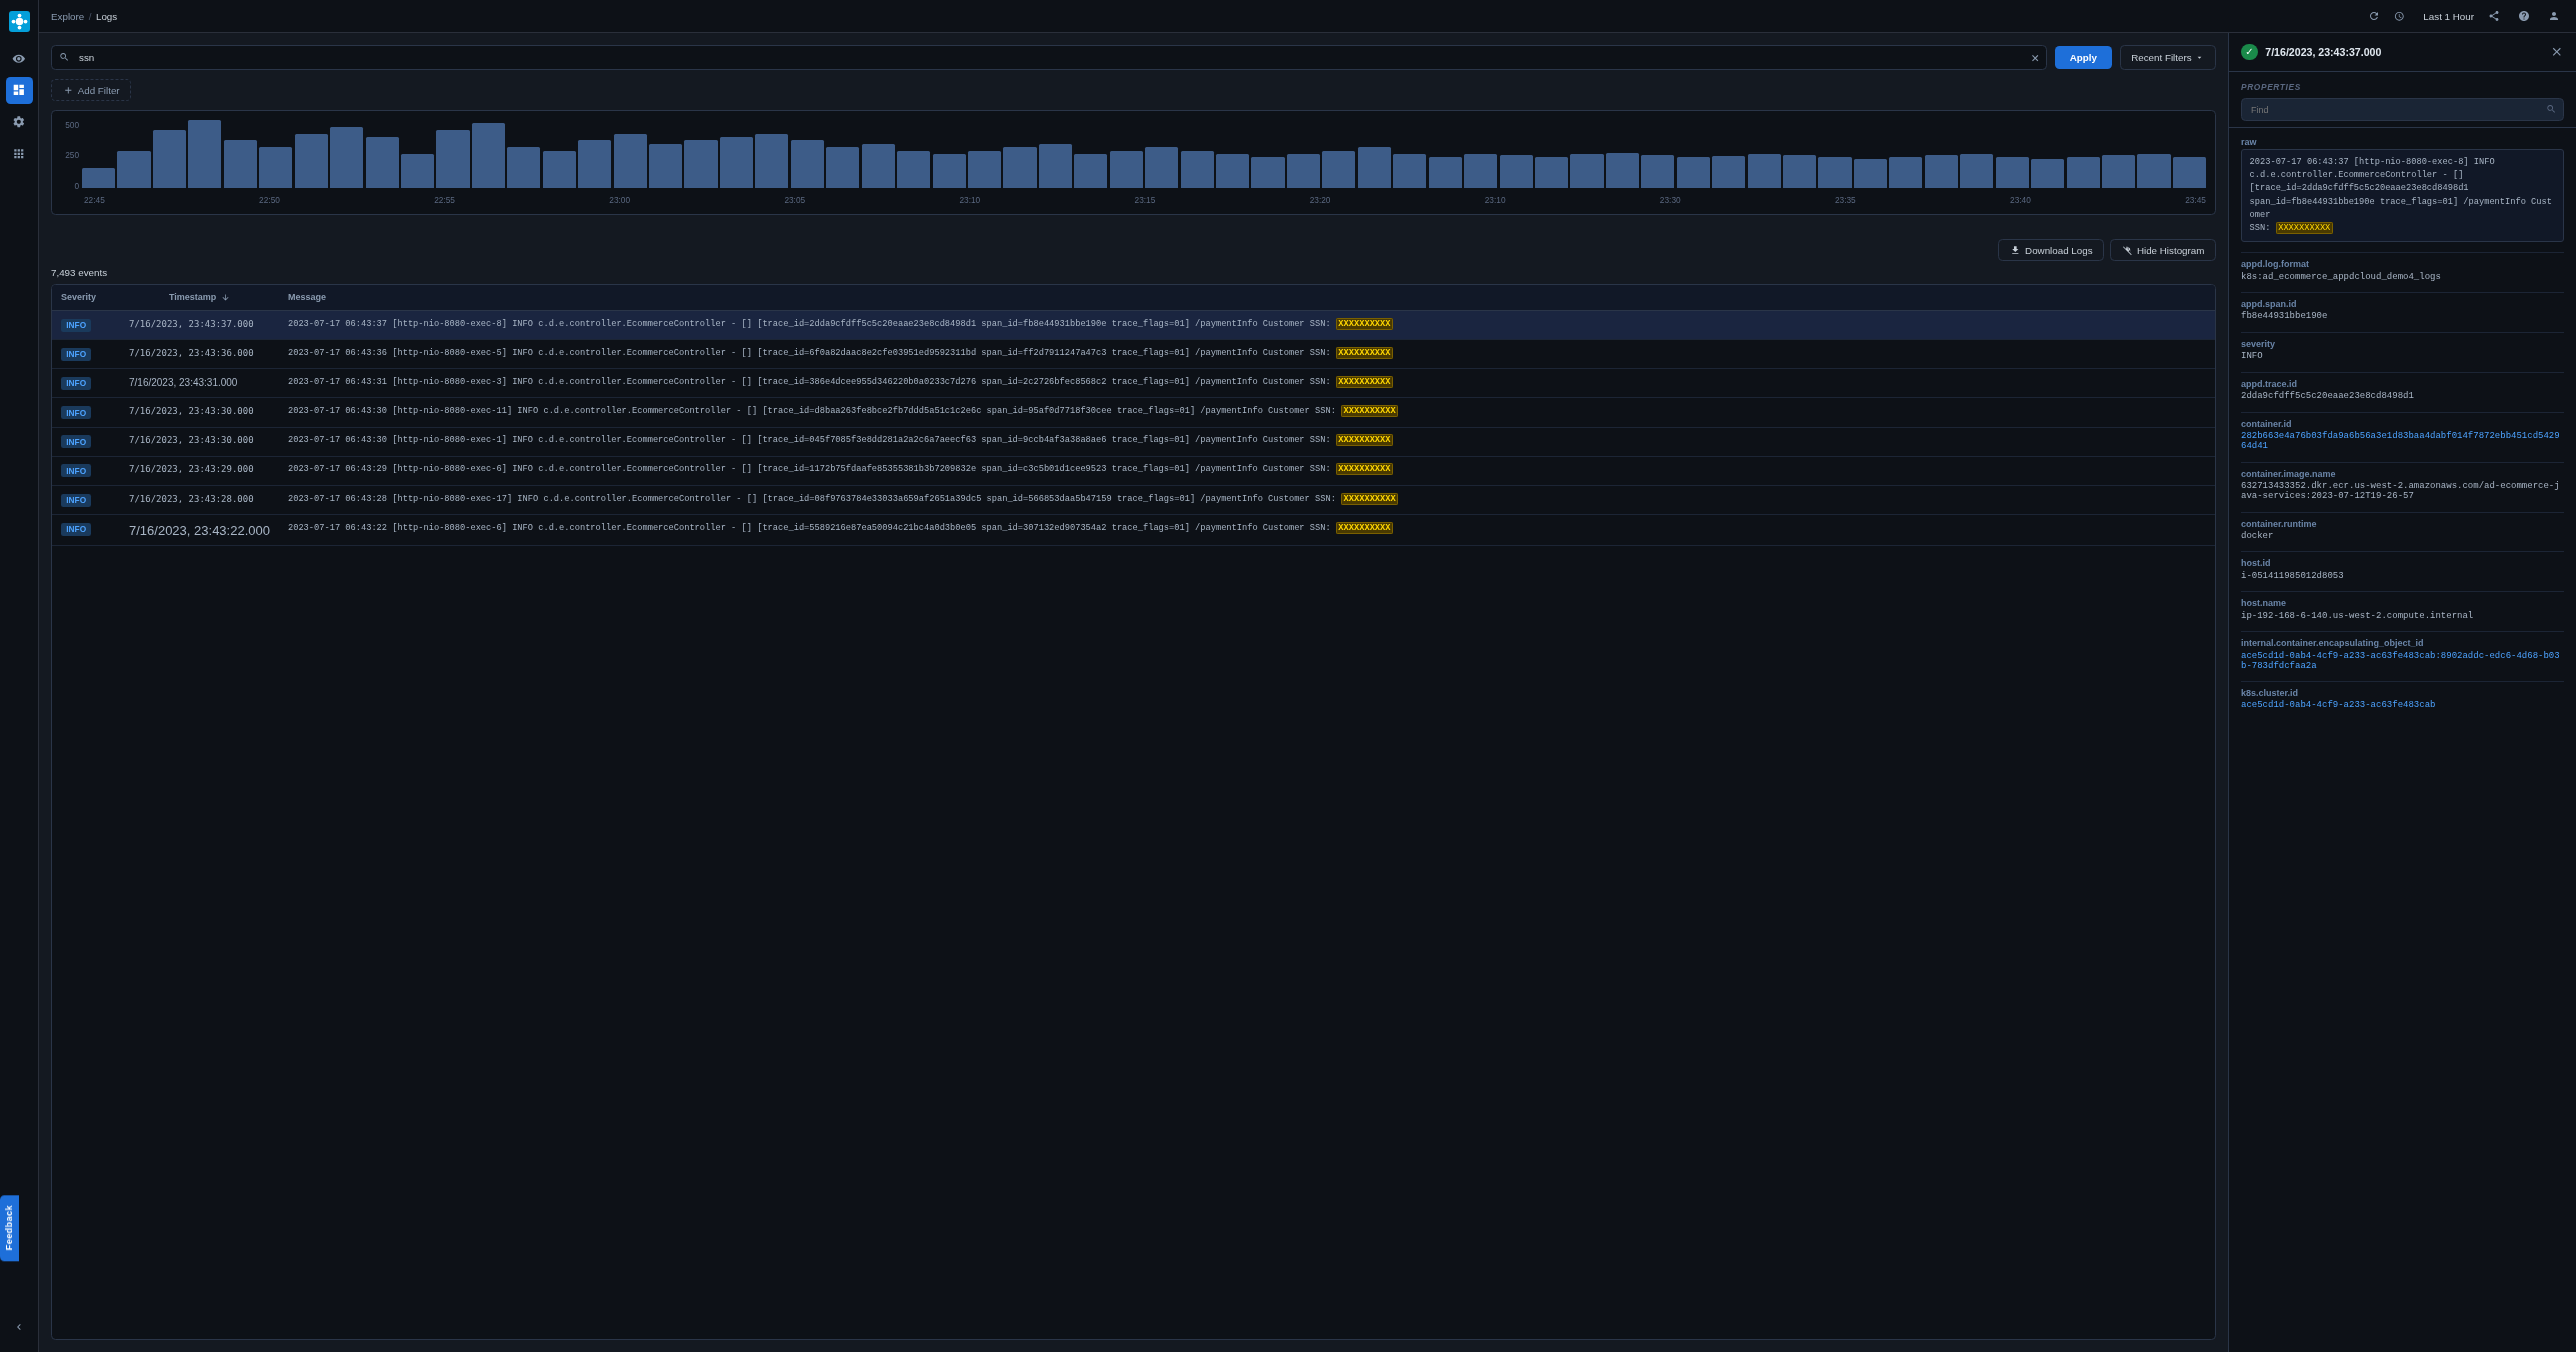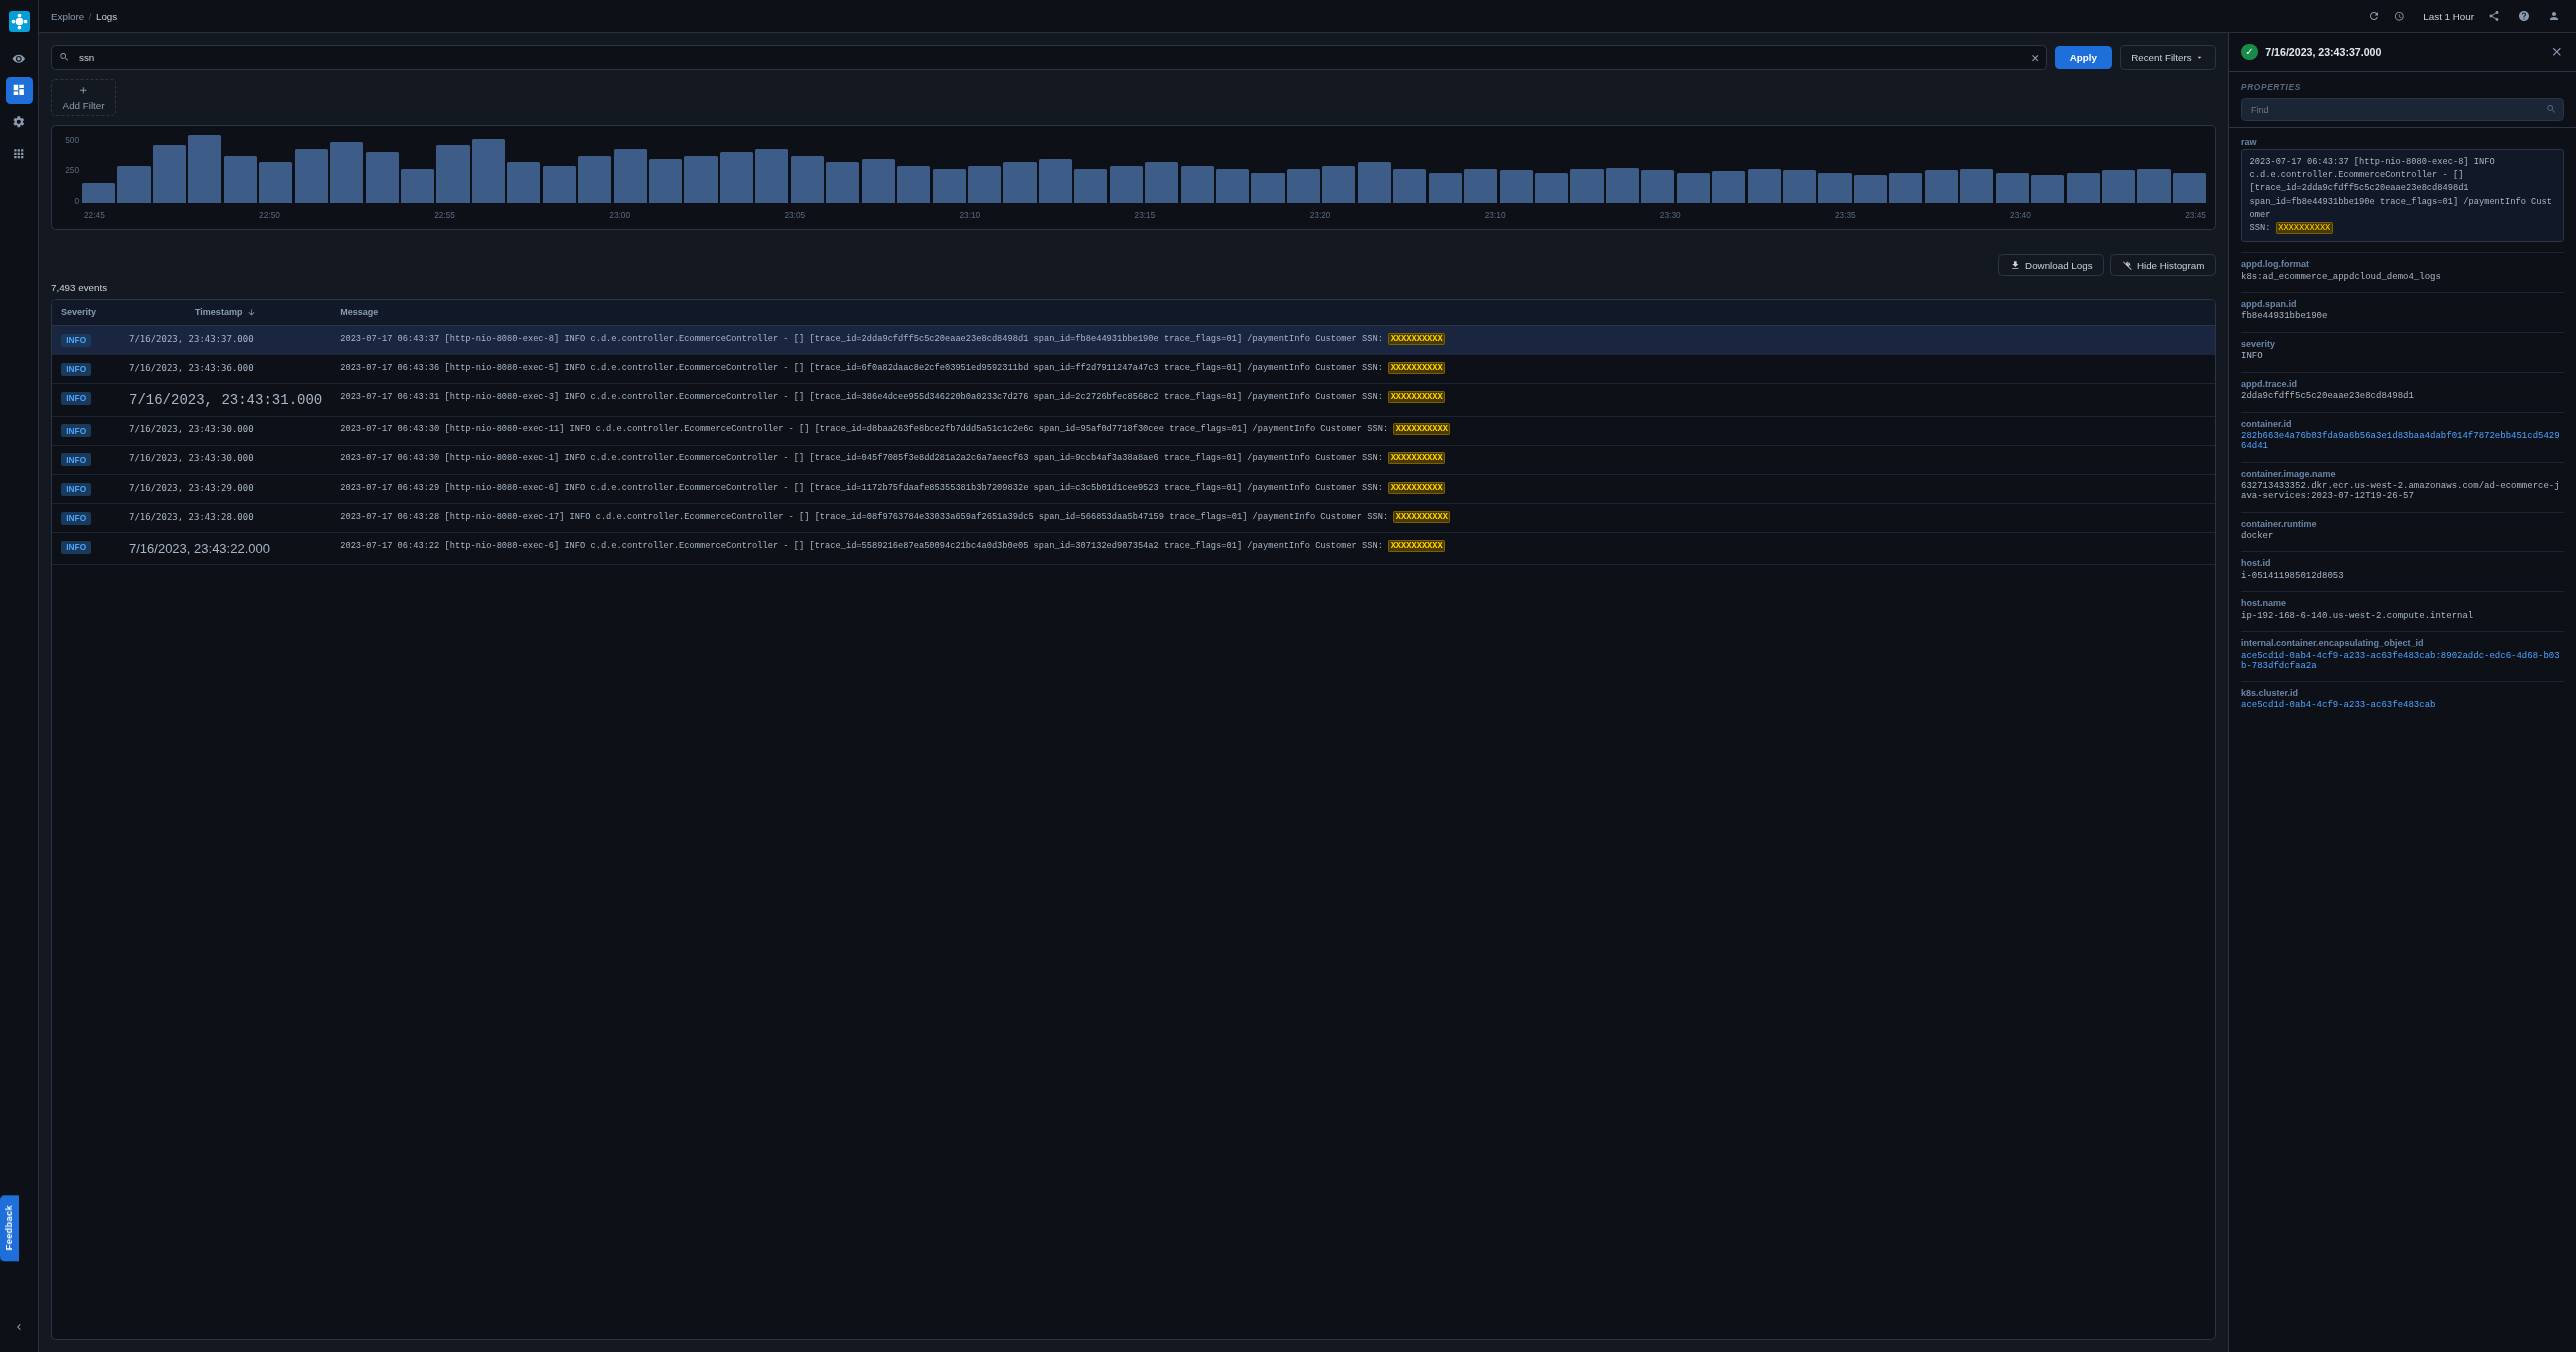--- a/index.html
+++ b/index.html
@@ -192,21 +192,20 @@
       background: transparent;
       border: 0.8px dashed #2a3548;
       border-radius: 4.5px;
       color: #8a9bb0;
       padding: 4.5px 10.6px;
       font-size: 9.8px;
       cursor: pointer;
       display: flex;
       align-items: center;
       gap: 4.5px;
-      flex-direction: column;
     }
 
     
     .histogram-container {
       background: #0d1117;
       border: 0.8px solid #2a3548;
       border-radius: 4.5px;
       padding: 9px;
       margin-bottom: 7.6px;
     }
@@ -722,21 +721,21 @@
                 <td style="white-space: nowrap; font-family: monospace; font-size: 9px;">7/16/2023, 23:43:37.000</td>
                 <td class="message-cell"><span>2023-07-17 06:43:37 [http-nio-8080-exec-8] INFO  c.d.e.controller.EcommerceController - [] [trace_id=2dda9cfdff5c5c20eaae23e8cd8498d1 span_id=fb8e44931bbe190e trace_flags=01] /paymentInfo Customer SSN: </span><span class="ssn-highlight">XXXXXXXXXX</span></td>
               </tr>
               <tr>
                 <td><span class="severity-badge">INFO</span></td>
                 <td style="white-space: nowrap; font-family: monospace; font-size: 9px;">7/16/2023, 23:43:36.000</td>
                 <td class="message-cell"><span>2023-07-17 06:43:36 [http-nio-8080-exec-5] INFO  c.d.e.controller.EcommerceController - [] [trace_id=6f0a82daac8e2cfe03951ed9592311bd span_id=ff2d7911247a47c3 trace_flags=01] /paymentInfo Customer SSN: </span><span class="ssn-highlight">XXXXXXXXXX</span></td>
               </tr>
               <tr>
                 <td><span class="severity-badge">INFO</span></td>
-                <td style="white-space: nowrap; font-family: Liberation Mono, monospace; font-size: 14px;">7/16/2023, 23:43:31.000</td>
+                <td style="white-space: nowrap; font-family: Liberation Sans, sans-serif; font-size: 10px;">7/16/2023, 23:43:31.000</td>
                 <td class="message-cell"><span>2023-07-17 06:43:31 [http-nio-8080-exec-3] INFO  c.d.e.controller.EcommerceController - [] [trace_id=386e4dcee955d346220b0a0233c7d276 span_id=2c2726bfec8568c2 trace_flags=01] /paymentInfo Customer SSN: </span><span class="ssn-highlight">XXXXXXXXXX</span></td>
               </tr>
               <tr>
                 <td><span class="severity-badge">INFO</span></td>
                 <td style="white-space: nowrap; font-family: monospace; font-size: 9px;">7/16/2023, 23:43:30.000</td>
                 <td class="message-cell"><span>2023-07-17 06:43:30 [http-nio-8080-exec-11] INFO  c.d.e.controller.EcommerceController - [] [trace_id=d8baa263fe8bce2fb7ddd5a51c1c2e6c span_id=95af0d7718f30cee trace_flags=01] /paymentInfo Customer SSN: </span><span class="ssn-highlight">XXXXXXXXXX</span></td>
               </tr>
               <tr>
                 <td><span class="severity-badge">INFO</span></td>
                 <td style="white-space: nowrap; font-family: monospace; font-size: 9px;">7/16/2023, 23:43:30.000</td>

